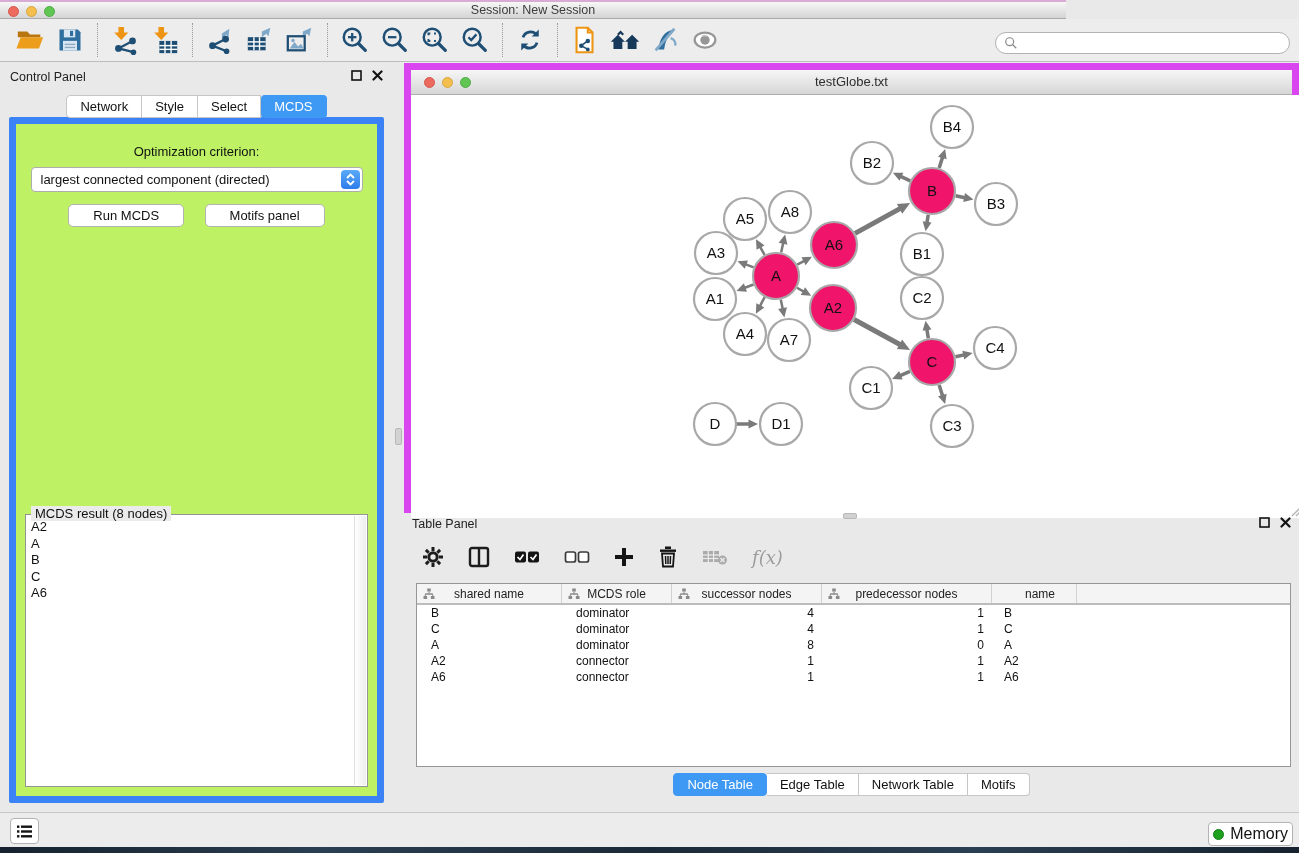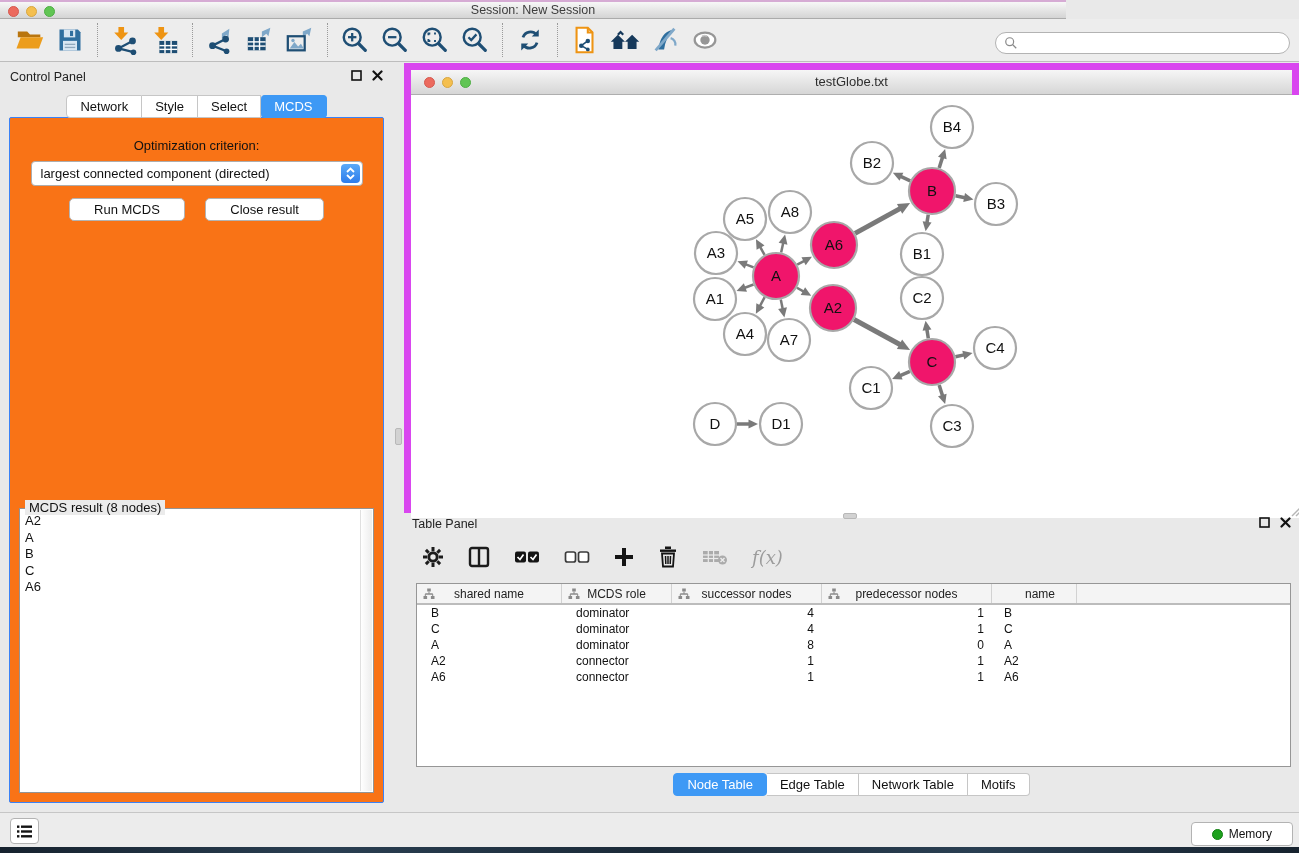--- a/index.html
+++ b/index.html
@@ -47,21 +47,21 @@
   .seg{ display:inline-flex; }
   .seg .tab{
     background:#fff; border:1px solid #c6c6c6; border-left:none;
     padding:3px 13px; font-size:13px; color:#111; white-space:nowrap;
   }
   .seg .tab:first-child{ border-left:1px solid #c6c6c6; border-radius:4px 0 0 4px; }
   .seg .tab:last-child{ border-radius:0 4px 4px 0; }
   .seg .tab.active{ background:#3e99f5; border-color:#3e99f5; color:#fff; border-radius:4px; }
   #cp-content{
     position:absolute; left:7px; right:7px; top:53px; bottom:8px;
-    background:#f97316; border:1px solid #3b82f6; border-radius:2px;
+    background:#bef264; border:7px solid #3b82f6; border-radius:2px;
   }
   #opt-label{ text-align:center; margin-top:20px; font-size:13px; color:#111; }
   #criterion-select{
     position:relative; margin:8px auto 0 auto; width:332px; height:25px;
     background:#fff; border:1px solid #adadad; border-radius:4px;
     font-size:13px; line-height:23px; padding-left:9px; color:#111;
   }
   #criterion-stepper{
     position:absolute; right:2px; top:2px; width:19px; height:19px; border-radius:4px;
     background:linear-gradient(#5aaaf8,#2e7ceb);
@@ -130,21 +130,21 @@
     background:#ececec; border-top:1px solid #c6c6c6;
   }
   #list-button{
     position:absolute; left:10px; top:5px; width:29px; height:26px;
     background:#fff; border:1px solid #b3b3b3; border-radius:4px;
     display:flex; align-items:center; justify-content:center;
   }
   #memory-button{
     position:absolute; right:6px; top:9px; height:24px;
     background:#fff; border:1px solid #b3b3b3; border-radius:4px;
-    display:flex; align-items:center; gap:6px; padding:0 20px; font-size:12px; color:#111;text-align:right;
+    display:flex; align-items:center; gap:6px; padding:0 4px; font-size:16px; color:#111;text-align:right;
   }
   #memory-dot{ width:11px; height:11px; border-radius:50%; background:#1ea11e; border:1px solid #128012; }
   #desktop-strip{
     position:absolute; left:0; top:847px; width:1299px; height:6px;
     background:linear-gradient(90deg,#16222e,#2a3f52,#1b2a38,#2a3f52,#16222e);
   }
 </style>
 </head>
 <body>
 
@@ -333,21 +333,21 @@
       <span>largest connected component (directed)</span>
       <span id="criterion-stepper">
         <svg width="13" height="15" viewBox="0 0 13 15">
           <polyline points="3,6 6.5,2.5 10,6" fill="none" stroke="#fff" stroke-width="1.8"></polyline>
           <polyline points="3,9 6.5,12.5 10,9" fill="none" stroke="#fff" stroke-width="1.8"></polyline>
         </svg>
       </span>
     </div>
     <div class="cp-buttons">
       <span class="btn">Run MCDS</span>
-      <span class="btn">Close result</span>
+      <span class="btn">Motifs panel</span>
     </div>
     <div id="result-box">
       <span id="result-legend">MCDS result (8 nodes)</span>
       <div id="result-list">
           <div class="result-item">A2</div>
           <div class="result-item">A</div>
           <div class="result-item">B</div>
           <div class="result-item">C</div>
           <div class="result-item">A6</div>
         </div>

